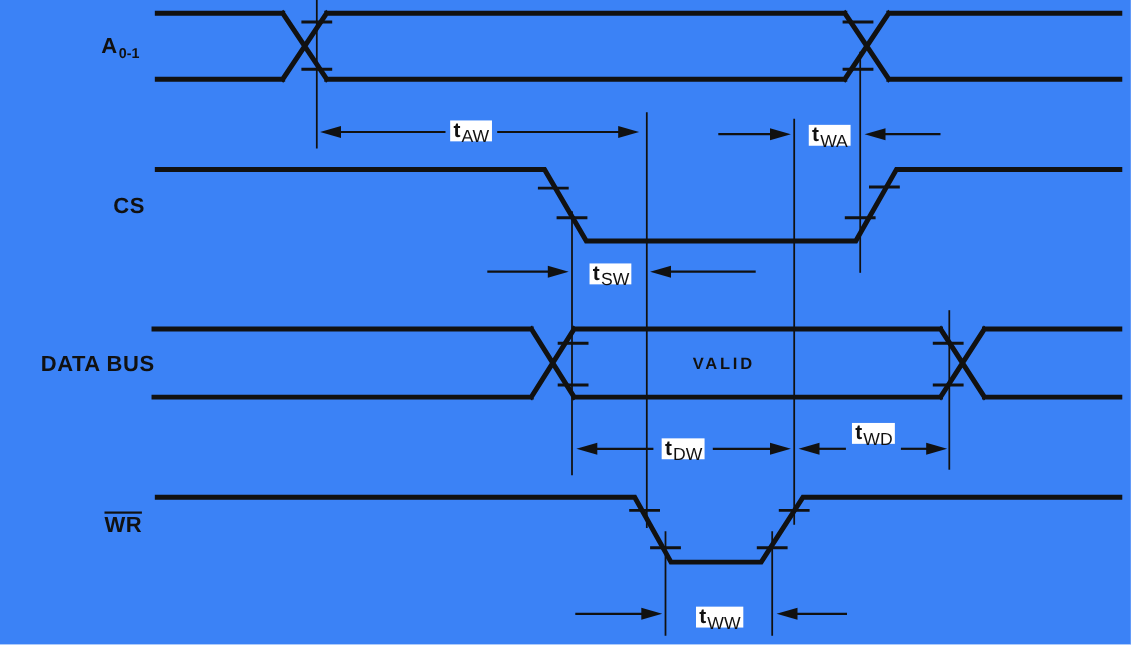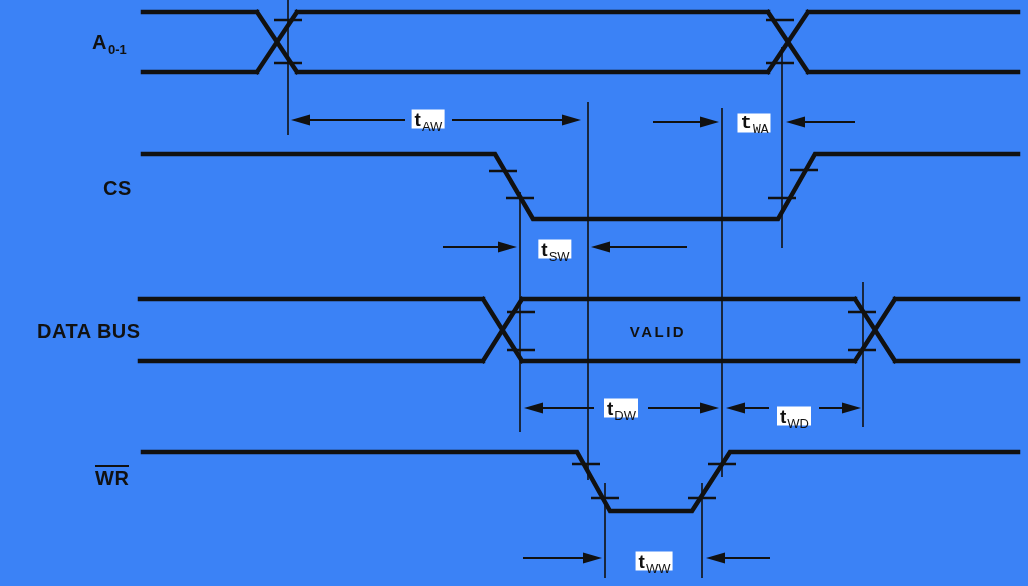--- a/index.html
+++ b/index.html
@@ -38,21 +38,21 @@
     position: absolute;
     transform: translate(-50%, -50%);
     font-weight: bold;
     font-size: 19px;
     white-space: nowrap;
     line-height: 1;
     background: #ffffff;
     padding: 0 3px;
   }
   .t-label sub {
-    font-size: 13px;
+    font-size: 16px;
     font-weight: 400;
     vertical-align: baseline;
     position: relative;
     top: 5px;
     left: 1px;
   }
   .valid-label {
     position: absolute;
     transform: translate(-50%, -50%);
     font-weight: bold;
@@ -162,23 +162,23 @@
   <div class="sig-label" style="left:103px; top:178px;"><span>CS</span></div>
 
   <div class="sig-label" style="left:27px; top:321px;margin-left:10px;"><span>DATA BUS</span></div>
 
   <div class="sig-label" style="left:95px; top:465px;"><span class="overline">WR</span></div>
 
   <div class="valid-label" style="left:658px; top:331px;">VALID</div>
 
   <div class="t-label" style="left:428px; top:119px;"><span>t</span><sub>AW</sub></div>
 
-  <div class="t-label" style="left:754px; top:123px;font-family:Liberation Mono, monospace;"><span>t</span><sub>WA</sub></div>
+  <div class="t-label" style="left:754px; top:123px;"><span>t</span><sub>WA</sub></div>
 
   <div class="t-label" style="left:555px; top:249px;"><span>t</span><sub>SW</sub></div>
 
   <div class="t-label" style="left:621px; top:408px;"><span>t</span><sub>DW</sub></div>
 
-  <div class="t-label" style="left:794px; top:416px;"><span>t</span><sub>WD</sub></div>
+  <div class="t-label" style="left:794px; top:394px;"><span>t</span><sub>WD</sub></div>
 
   <div class="t-label" style="left:654px; top:561px;"><span>t</span><sub>WW</sub></div>
 
 </div>
 
 </body></html>

